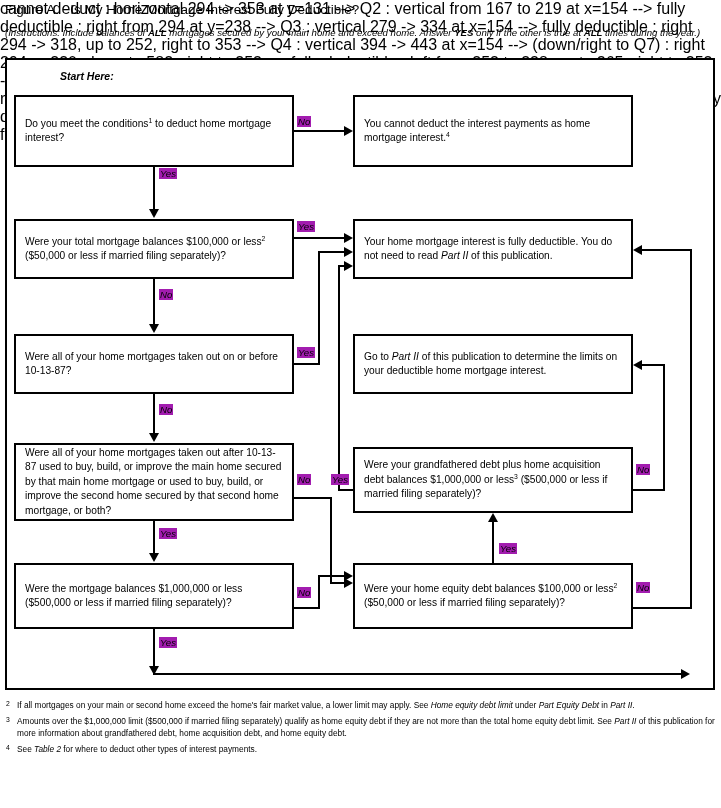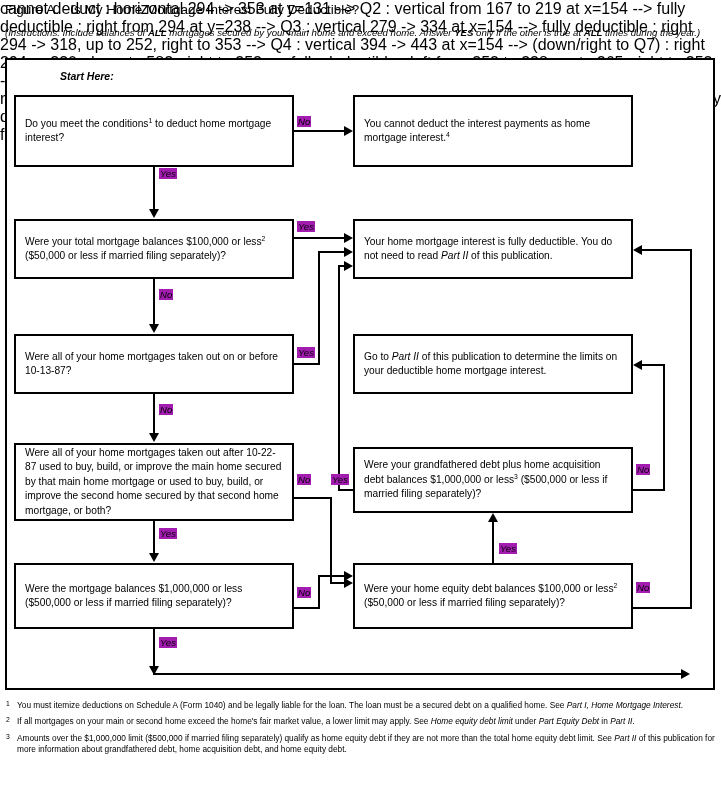--- a/index.html
+++ b/index.html
@@ -99,21 +99,21 @@
 
 <div class="node" id="n-q3" style="left:14px;top:334px;width:280px;height:60px;">
   <div class="txt">Were all of your home mortgages taken out on or before 10-13-87?</div>
 </div>
 
 <div class="node" id="n-part2" style="left:353px;top:334px;width:280px;height:60px;">
   <div class="txt"><span>Go to </span><i>Part II</i><span> of this publication to determine the limits on your deductible home mortgage interest.</span></div>
 </div>
 
 <div class="node" id="n-q4" style="left:14px;top:443px;width:280px;height:78px;">
-  <div class="txt">Were all of your home mortgages taken out after 10-22-87 used to buy, build, or improve the main home secured by that main home mortgage or used to buy, build, or improve the second home secured by that second home mortgage, or both?</div>
+  <div class="txt">Were all of your home mortgages taken out after 10-13-87 used to buy, build, or improve the main home secured by that main home mortgage or used to buy, build, or improve the second home secured by that second home mortgage, or both?</div>
 </div>
 
 <div class="node" id="n-q5" style="left:353px;top:447px;width:280px;height:66px;">
   <div class="txt"><span>Were your grandfathered debt plus home acquisition debt balances $1,000,000 or less</span><sup>3</sup><span> ($500,000 or less if married filing separately)?</span></div>
 </div>
 
 <div class="node" id="n-q6" style="left:14px;top:563px;width:280px;height:66px;">
   <div class="txt">Were the mortgage balances $1,000,000 or less ($500,000 or less if married filing separately)?</div>
 </div>
 
@@ -203,29 +203,29 @@
  down to 673, right to 690 (joins right rail up to fully deductible) --&gt;
 <div class="ln vln abs" style="left:153px;top:629px;height:46px;"></div>
 <div class="arrow ar-d abs" style="left:149px;top:666px;"></div>
 <div class="ln hln abs" style="left:153px;top:673px;width:530px;"></div>
 <div class="arrow ar-r abs" style="left:681px;top:669px;"></div>
 <div class="elabel abs" style="left:159px;top:637px;">Yes</div>
 
 
 <div class="abs" id="footnotes">
 
-  <div class="fn">
-    <span class="mk">1</span><span>You must itemize deductions on Schedule A (Form 1040) and be legally liable for the loan. The loan must be a secured debt on a qualified home. See </span><i>Part I, Home Mortgage Interest</i><span>.</span>
-  </div>
 
   <div class="fn">
     <span class="mk">2</span><span>If all mortgages on your main or second home exceed the home's fair market value, a lower limit may apply. See </span><i>Home equity debt limit</i><span> under </span><i>Part Equity Debt</i><span> in </span><i>Part II</i><span>.</span>
   </div>
 
   <div class="fn">
     <span class="mk">3</span><span>Amounts over the $1,000,000 limit ($500,000 if married filing separately) qualify as home equity debt if they are not more than the total home equity debt limit. See </span><i>Part II</i><span> of this publication for more information about grandfathered debt, home acquisition debt, and home equity debt.</span>
   </div>
 
+  <div class="fn">
+    <span class="mk">4</span><span>See </span><i>Table 2</i><span> for where to deduct other types of interest payments.</span>
+  </div>
 
 </div>
 
 
 
 
 </body></html>

